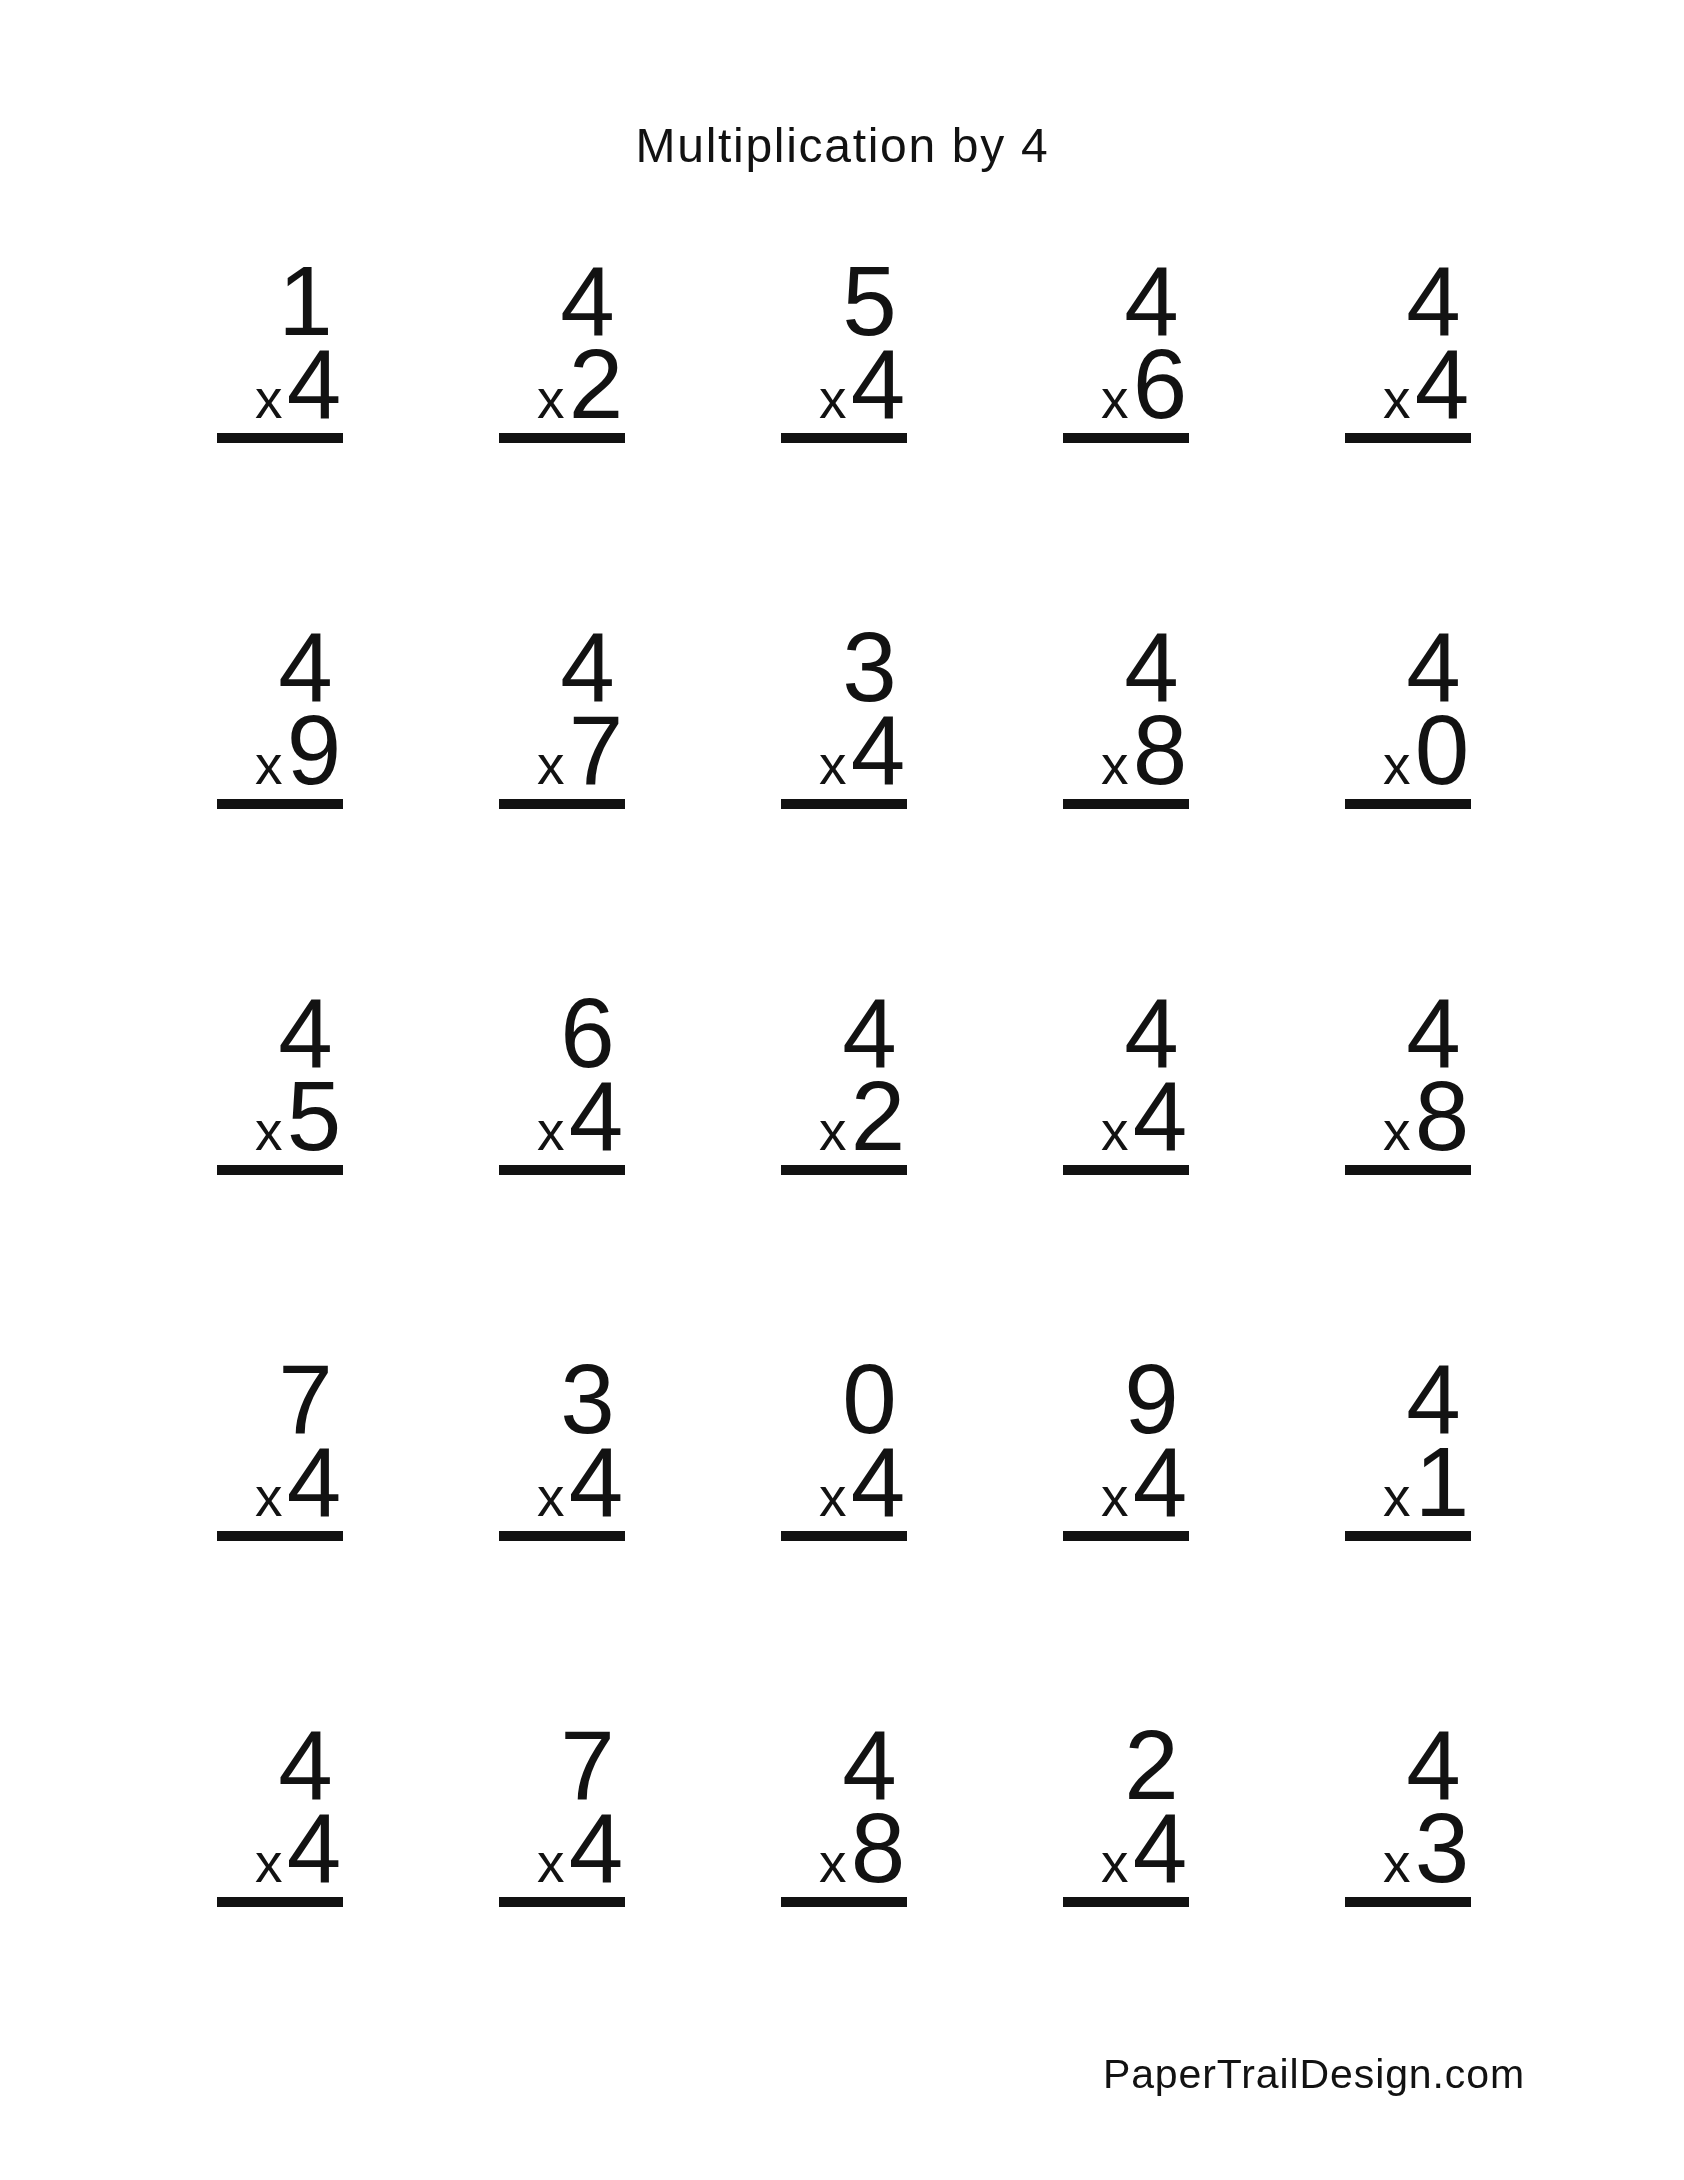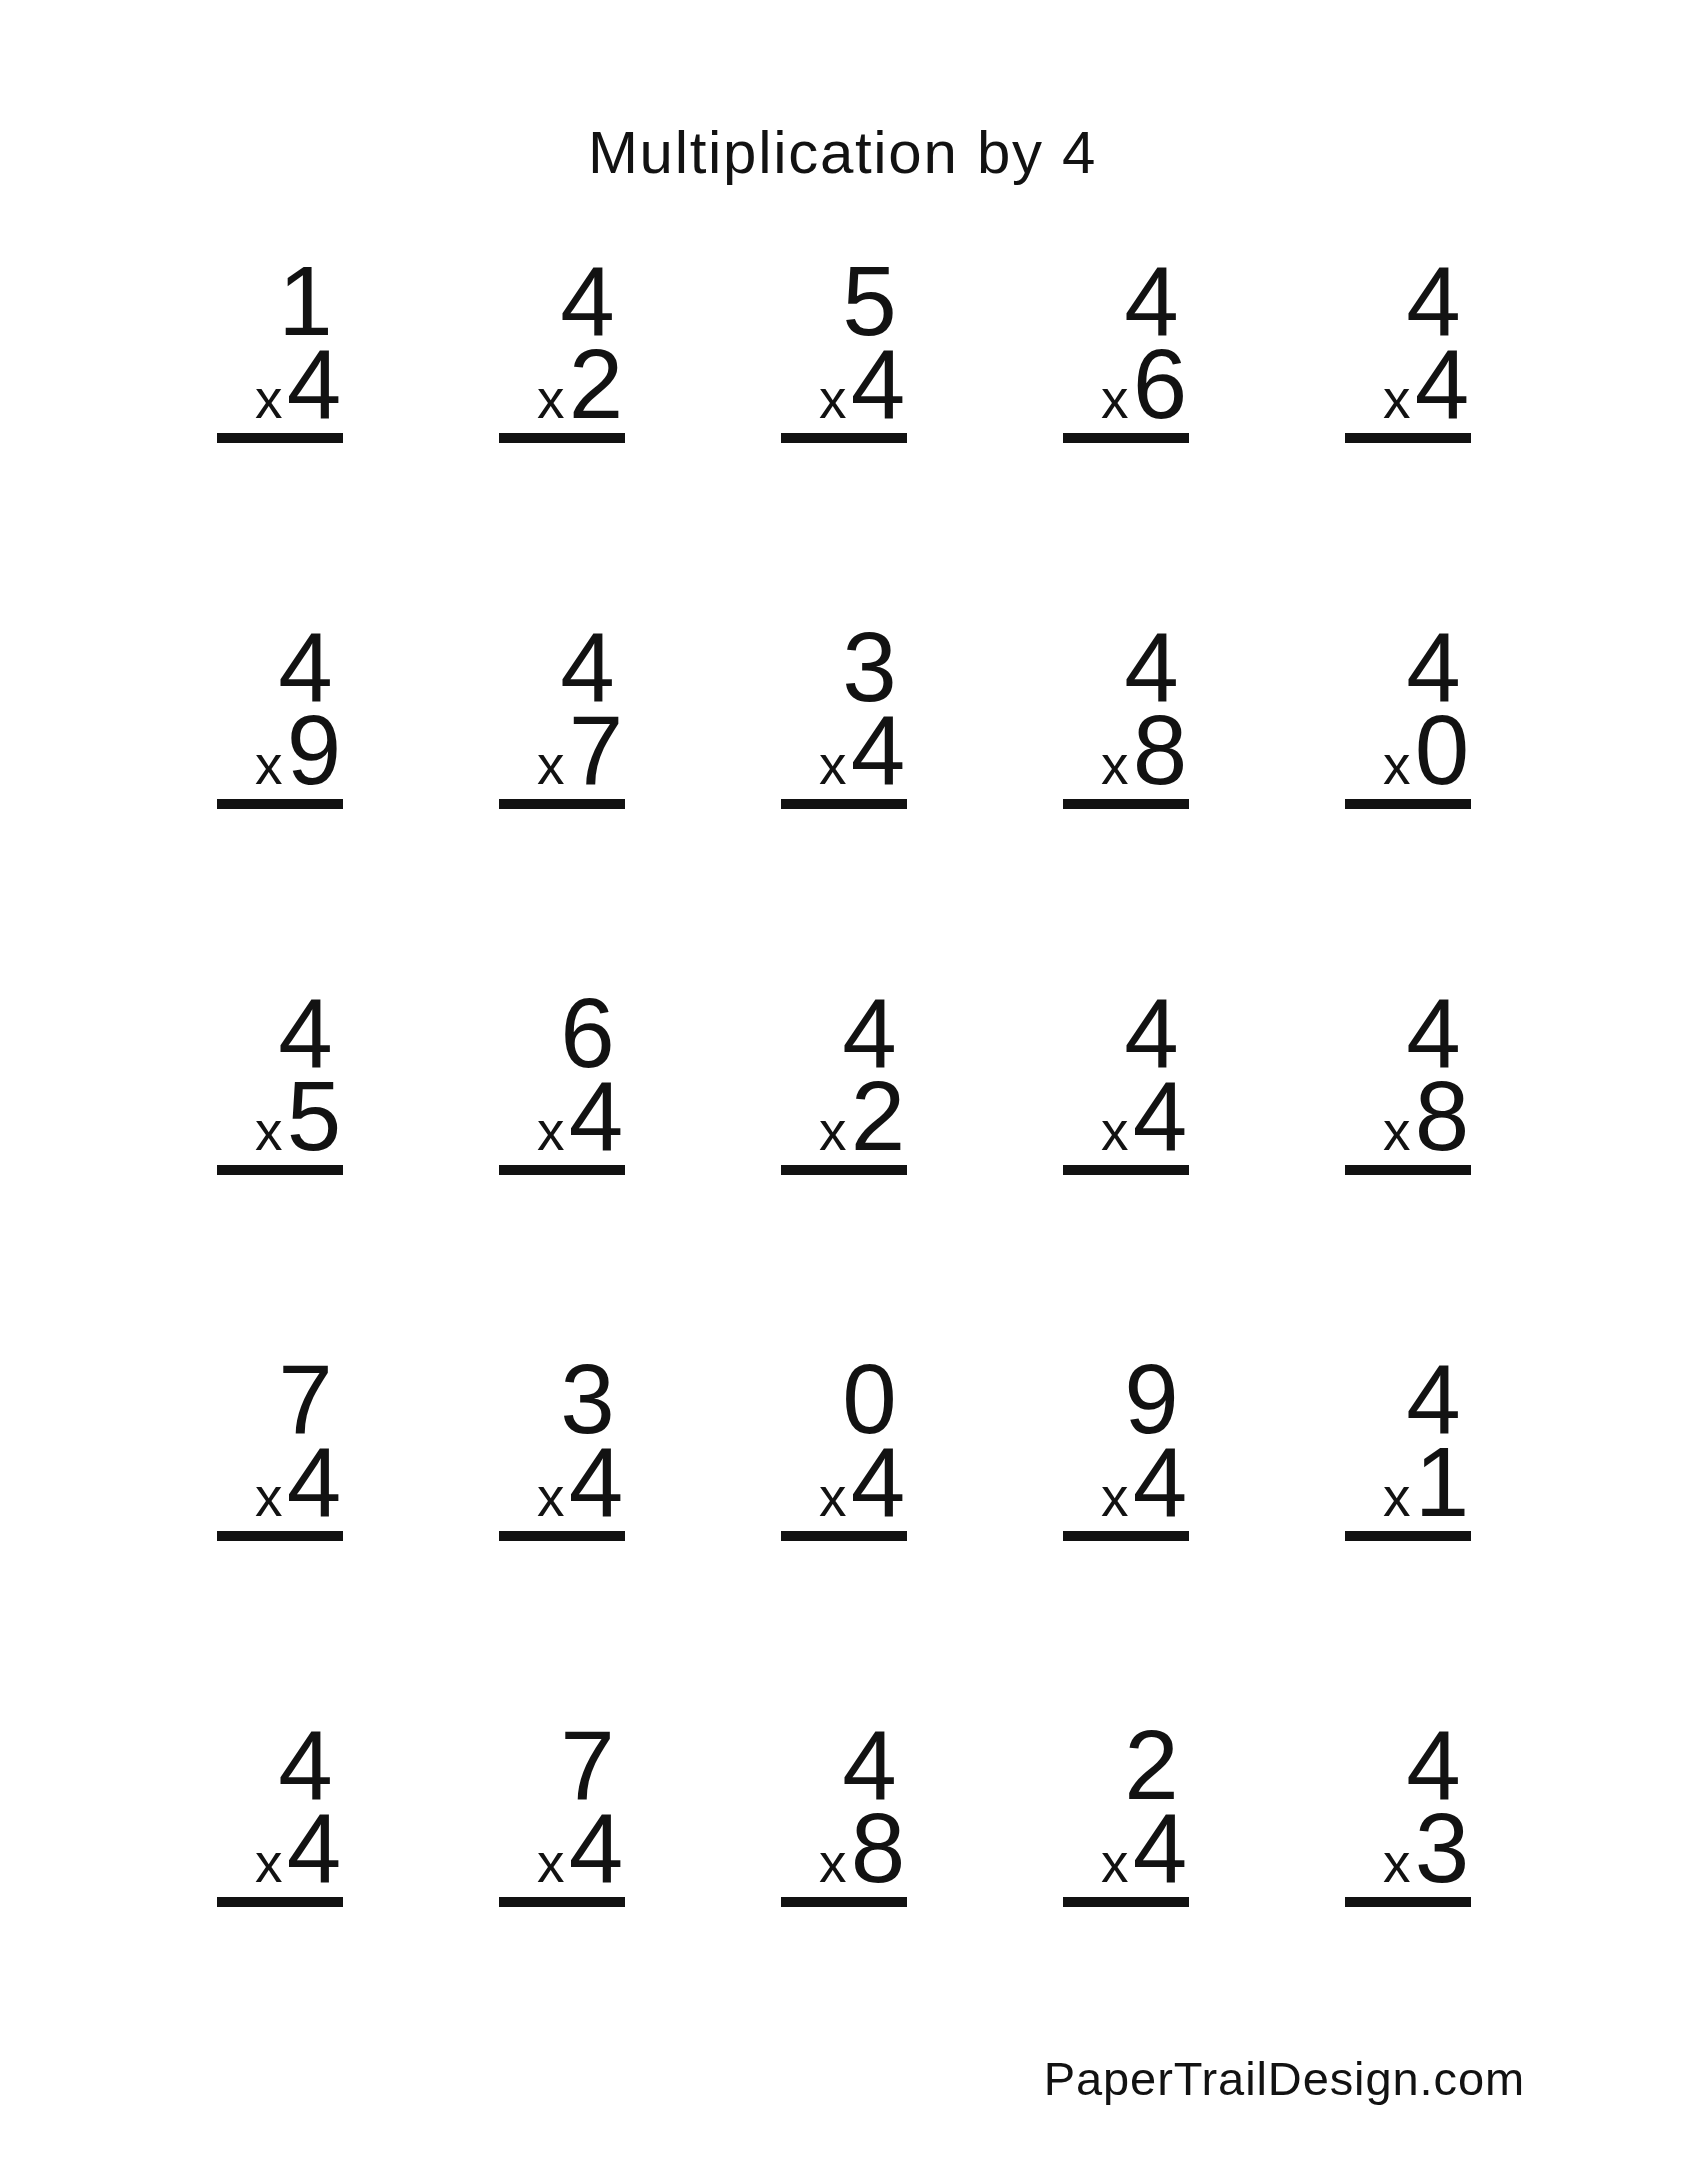--- a/index.html
+++ b/index.html
@@ -16,21 +16,21 @@
     width: 1685px;
     height: 2181px;
     background: #ffffff;
   }
   .title {
     position: absolute;
     top: 118px;
     left: 0;
     width: 100%;
     text-align: center;
-    font-size: 60px;
+    font-size: 48px;
     font-weight: 400;
     letter-spacing: 1.7px;
     color: #121212;
   }
   .grid {
     position: absolute;
     left: 139px;
     top: 260px;
     width: 1410px;
     display: grid;
@@ -73,21 +73,21 @@
   .answer-line {
     height: 10.2px;
     background: #121212;
     margin-top: 6px;
     width: 100%;
   }
   .footer {
     position: absolute;
     top: 2051px;
     right: 160px;
-    font-size: 47px;
+    font-size: 41px;
     font-weight: 400;
     letter-spacing: 0.9px;
     color: #121212;
   }
 </style>
 </head>
 <body>
 
 <div class="page">
 

